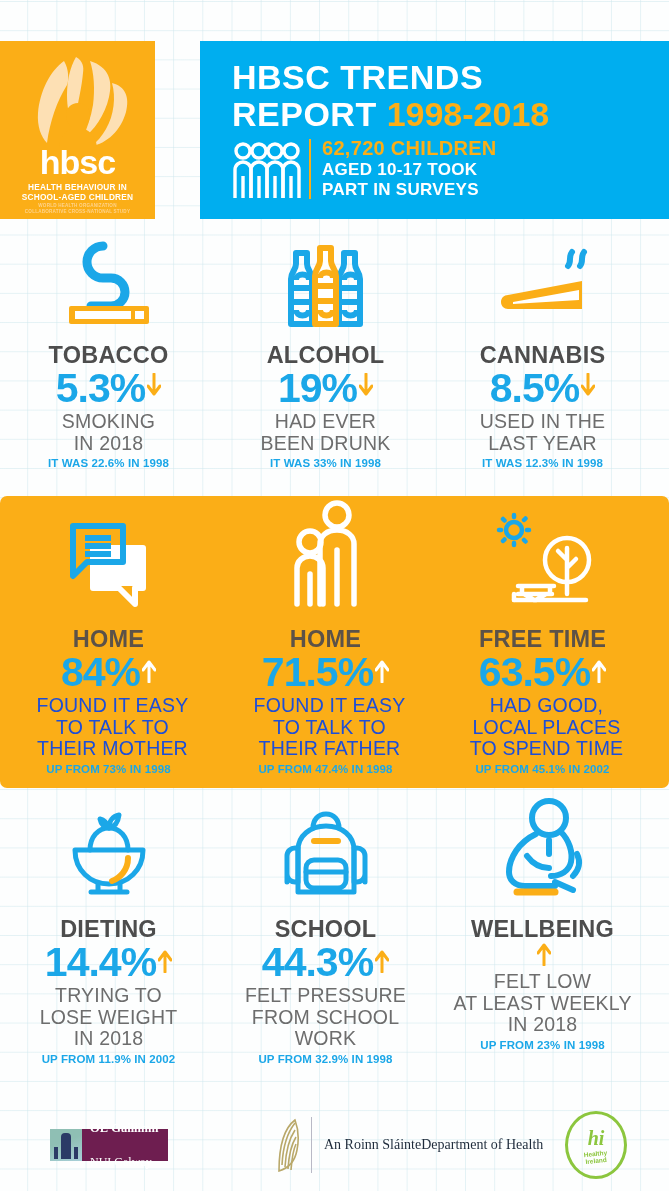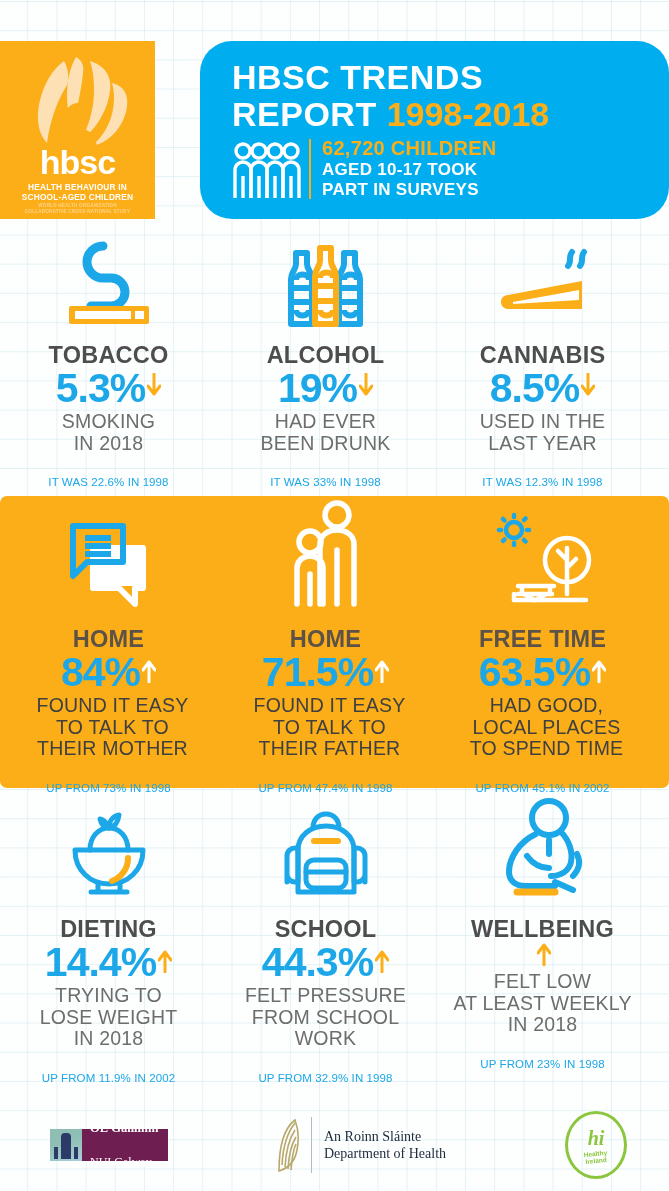--- a/index.html
+++ b/index.html
@@ -40,21 +40,20 @@
   }
   .logo-sub2{
     position:absolute;left:0;right:0;top:162px;text-align:center;
     color:#ffd9a0;font-weight:700;font-size:4.6px;line-height:6px;
     letter-spacing:.2px;opacity:.85;
   }
 
   .header-blue{
     position:absolute;left:200px;top:0;width:469px;height:178px;
     background:#00AEEF;
-    border-radius:32px;
   }
   .h-title{
     position:absolute;left:32px;top:18px;width:420px;
     color:#ffffff;font-weight:700;font-size:34px;line-height:37px;
     letter-spacing:.5px;
   }
   .h-title .years{color:#FBAE17;letter-spacing:0px;}
   .h-people{position:absolute;left:32px;top:101px;}
   .h-divider{position:absolute;left:109px;top:98px;width:2px;height:60px;background:#FBAE17;}
   .h-stats{position:absolute;left:122px;top:96px;width:330px;}
@@ -88,43 +87,43 @@
   .pct{
     font-weight:700;font-size:41px;line-height:44px;letter-spacing:-1px;
     color:#1BA7E8;
   }
   .arrow{width:14px;height:30px;margin-left:2px;position:relative;}
   .arrow svg{display:block;}
   .desc{
     font-weight:400;font-size:19.5px;line-height:21.5px;color:#6d6d6d;
     margin-top:1px;letter-spacing:.2px;
   }
-  .band2 .desc{color:#404040;margin-left:8px;}
+  .band2 .desc{color:#1d4ed8;margin-left:8px;}
   .note{
-    font-weight:400;font-size:11.5px;line-height:14px;color:#1BA7E8;
-    margin-top:21px;letter-spacing:.1px;
+    font-weight:700;font-size:11.5px;line-height:14px;color:#1BA7E8;
+    margin-top:2px;letter-spacing:.1px;
   }
 
   
   .footer{position:absolute;left:0;top:1098px;width:669px;height:93px;}
   .f-item{position:absolute;top:0;height:93px;display:flex;align-items:center;}
   .nui{left:50px;}
   .nui-badge{display:flex;height:32px;border:0;}
   .nui-img{width:32px;height:32px;background:linear-gradient(160deg,#8fbfb4 0%,#8fbfb4 40%,#a8cfd8 100%);position:relative;overflow:hidden;}
   .nui-tower{position:absolute;left:11px;top:4px;width:10px;height:26px;background:#2b3a66;border-radius:4px 4px 0 0;}
   .nui-tower:before{content:"";position:absolute;left:-7px;top:14px;width:4px;height:12px;background:#2b3a66;}
   .nui-tower:after{content:"";position:absolute;left:13px;top:14px;width:4px;height:12px;background:#2b3a66;}
   .nui-text{background:#6E1E50;color:#ffffff;padding:2px 10px 2px 8px;display:flex;flex-direction:column;justify-content:center;gap:20px;}
   .nui-l1{font-family:"Liberation Serif",serif;font-weight:700;font-size:12.5px;line-height:14px;}
   .nui-l2{font-family:"Liberation Serif",serif;font-weight:400;font-size:12px;line-height:14px;}
 
   .doh{left:275px;}
   .harp{width:26px;height:56px;margin-right:10px;}
   .doh-sep{width:1px;height:56px;background:#b9b9c6;margin-right:12px;}
-  .doh-text{display:flex;flex-direction:column;justify-content:center;color:#1d2a3a;}
+  .doh-text{display:flex;flex-direction:row;justify-content:center;color:#1d2a3a;}
   .doh-l1{font-family:"Liberation Serif",serif;font-size:14px;line-height:17px;}
   .doh-l2{font-family:"Liberation Serif",serif;font-size:14px;line-height:17px;}
 
   .hi{left:565px;}
   .hi-circle{
     width:56px;height:62px;border:3px solid #8CC63E;border-radius:50%;
     display:flex;flex-direction:column;align-items:center;justify-content:center;
   }
   .hi-h{font-family:"Liberation Serif",serif;font-style:italic;font-weight:700;
         font-size:20px;line-height:24px;color:#8CC63E;}

